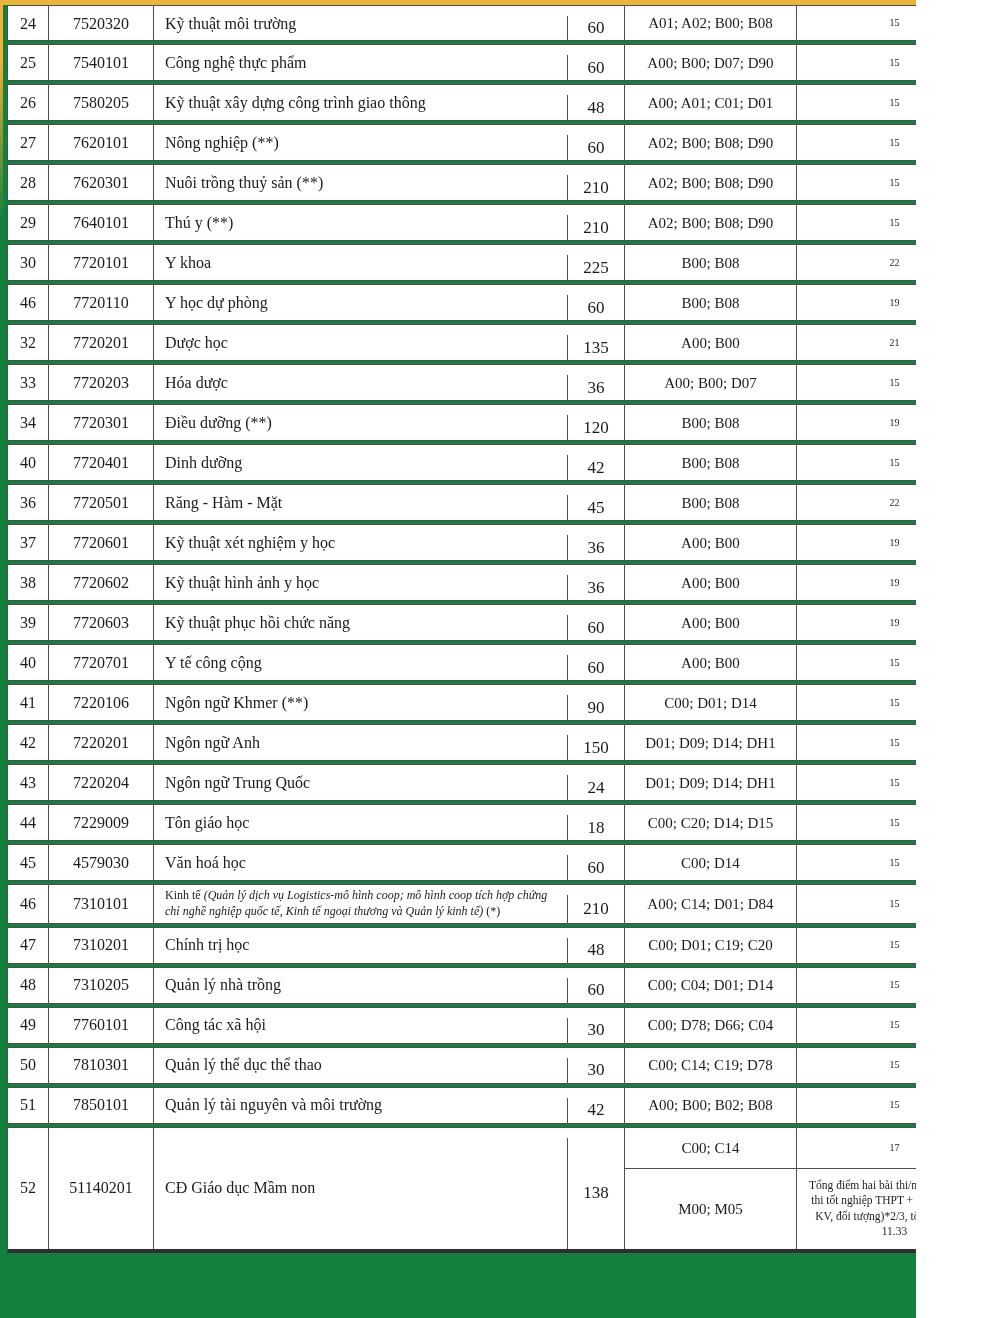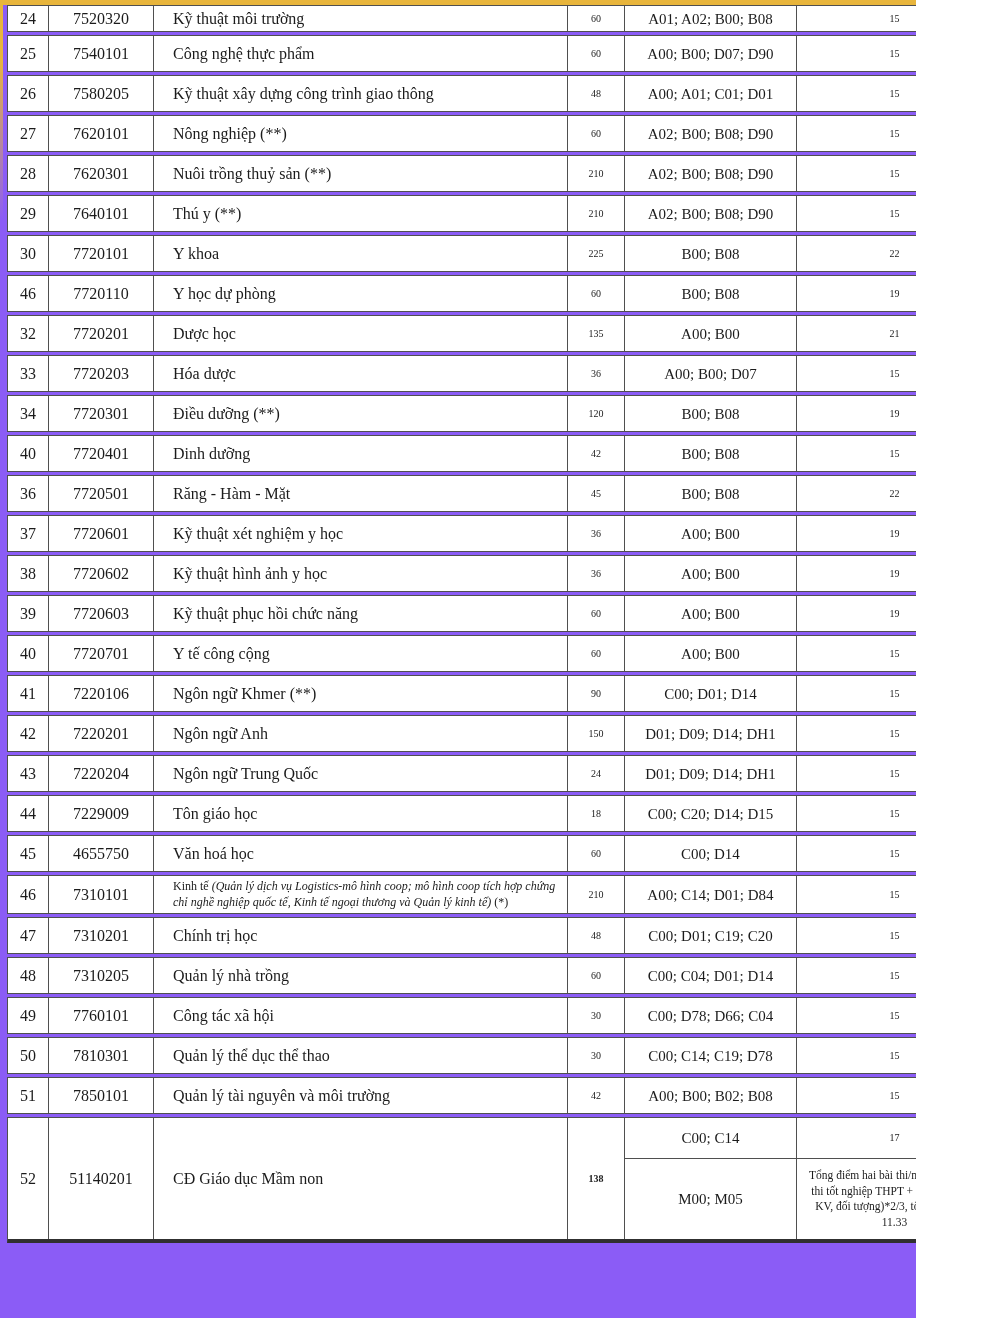--- a/index.html
+++ b/index.html
@@ -3,21 +3,21 @@
 <meta charset="utf-8">
 <style>
   :root{
     --bc:#4f4f4f;
     --txt:#1b1b1b;
   }
   html,body{margin:0;padding:0;background:#ffffff;}
   .canvas{
     position:relative;
     width:916px;height:1318px;
-    background:#8b5cf6;
+    background:#15803d;
     font-family:"Liberation Serif","DejaVu Serif",serif;
     color:var(--txt);
     overflow:hidden;
   }
   .accent-top{
     position:absolute;top:0;left:0;width:1004px;height:5px;
   }
   .accent-left{
     position:absolute;top:0;left:0;width:3px;height:220px;
   }
@@ -43,27 +43,27 @@
     font-size:16px;
     line-height:1.2;
   }
   .row > .c:first-child{border-left:none;}
   .stt{width:40px;}
   .code{width:105px;}
   .name{
     flex:1;
     justify-content:flex-start;
     text-align:left;
-    padding:3px 10px 3px 19px;
-  }
-  .quota{width:57px;font-size:10px;}
+    padding:3px 10px 3px 11px;
+  }
+  .quota{width:57px;font-size:17px;margin-top:10px;}
   .combos{width:172px;font-size:15px;}
   .score{width:196px;font-size:10px;}
   .it{font-style:italic;}
-  .bold{font-weight:bold;}
+  .bold{font-weight:normal;}
   .row46 .name{font-size:12px;line-height:1.3;}
   
   .row52{min-height:126px;border-bottom-width:4px;border-bottom-color:#303030;}
   .r52right{
     display:flex;flex-direction:column;flex:0 0 auto;
     width:368px;
   }
   .r52sub{display:flex;align-items:stretch;}
   .r52sub .c{height:auto;}
   .sub1{height:40px;border-bottom:1px solid var(--bc);}
@@ -246,21 +246,21 @@
         <div class="row">
     <div class="c stt">44</div>
     <div class="c code">7229009</div>
     <div class="c name">Tôn giáo học</div>
     <div class="c quota">18</div>
     <div class="c combos">C00; C20; D14; D15</div>
     <div class="c score">15</div>
   </div>
         <div class="row">
     <div class="c stt">45</div>
-    <div class="c code">4655750</div>
+    <div class="c code">4579030</div>
     <div class="c name">Văn hoá học</div>
     <div class="c quota">60</div>
     <div class="c combos">C00; D14</div>
     <div class="c score">15</div>
   </div>
         <div class="row row46">
     <div class="c stt">46</div>
     <div class="c code">7310101</div>
     <div class="c name" style="display: block; align-self: center;"><span>Kinh tế </span><span class="it">(Quản lý dịch vụ Logistics-mô hình coop; mô hình coop tích hợp chứng chỉ nghề nghiệp quốc tế, Kinh tế ngoại thương và Quản lý kinh tế)</span><span> (*)</span></div>
     <div class="c quota">210</div>

